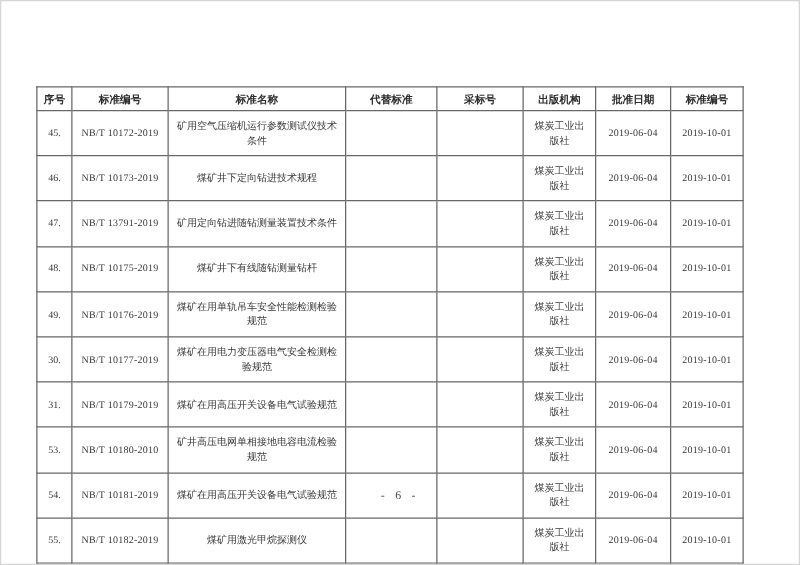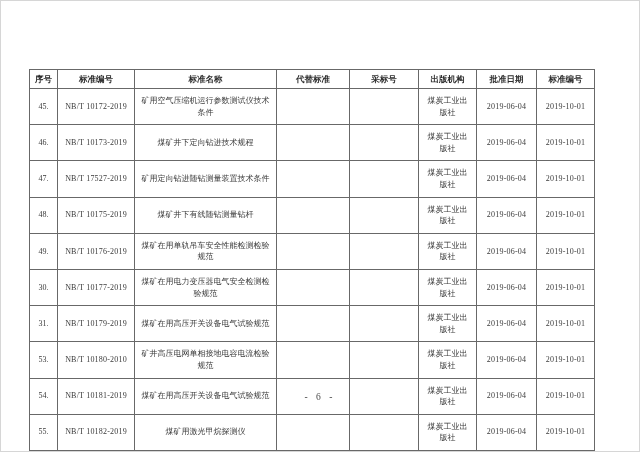--- a/index.html
+++ b/index.html
@@ -105,21 +105,21 @@
         <td class="code">NB/T 10173-2019</td>
         <td class="name">煤矿井下定向钻进技术规程</td>
         <td></td>
         <td></td>
         <td class="pub">煤炭工业出版社</td>
         <td class="date">2019-06-04</td>
         <td class="date">2019-10-01</td>
       </tr>
       <tr>
         <td class="no">47.</td>
-        <td class="code">NB/T 17527-2019</td>
+        <td class="code">NB/T 13791-2019</td>
         <td class="name">矿用定向钻进随钻测量装置技术条件</td>
         <td></td>
         <td></td>
         <td class="pub">煤炭工业出版社</td>
         <td class="date">2019-06-04</td>
         <td class="date">2019-10-01</td>
       </tr>
       <tr>
         <td class="no">48.</td>
         <td class="code">NB/T 10175-2019</td>

